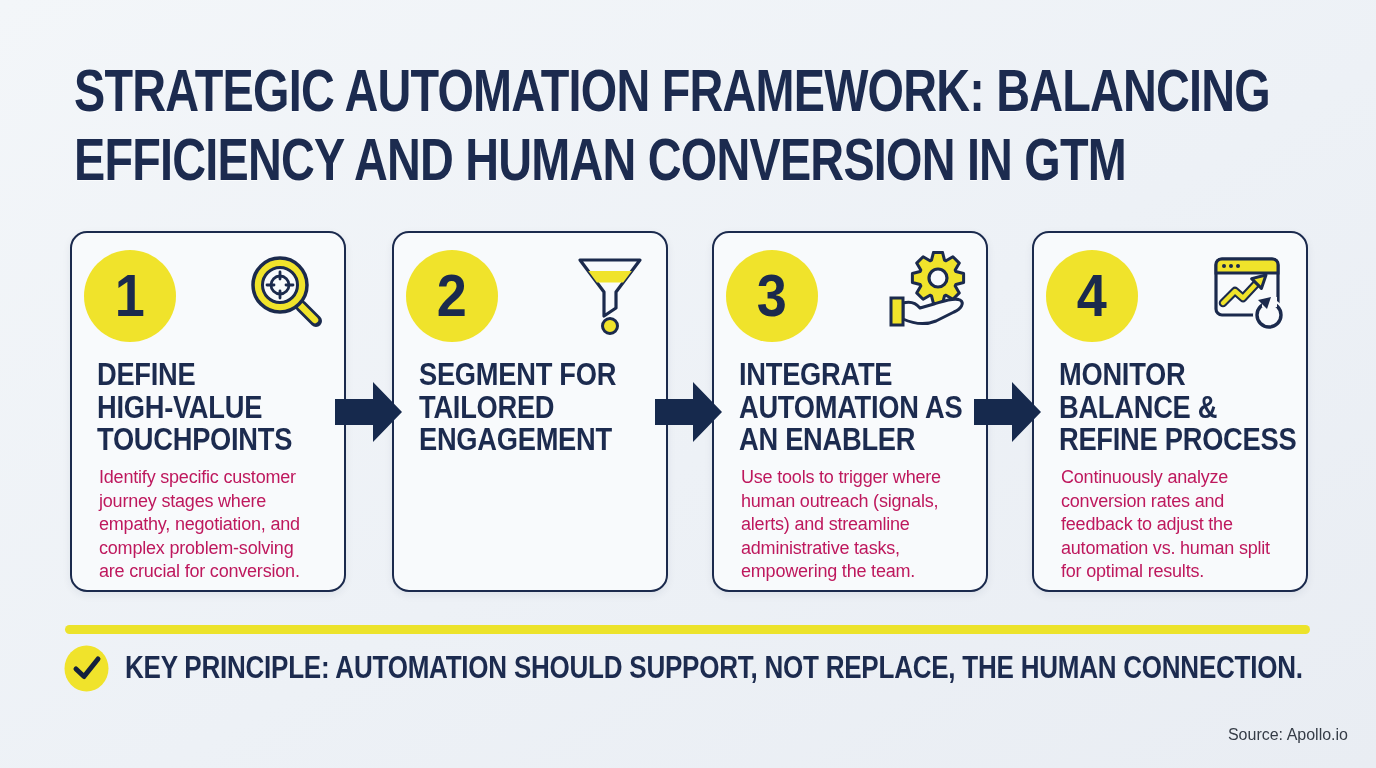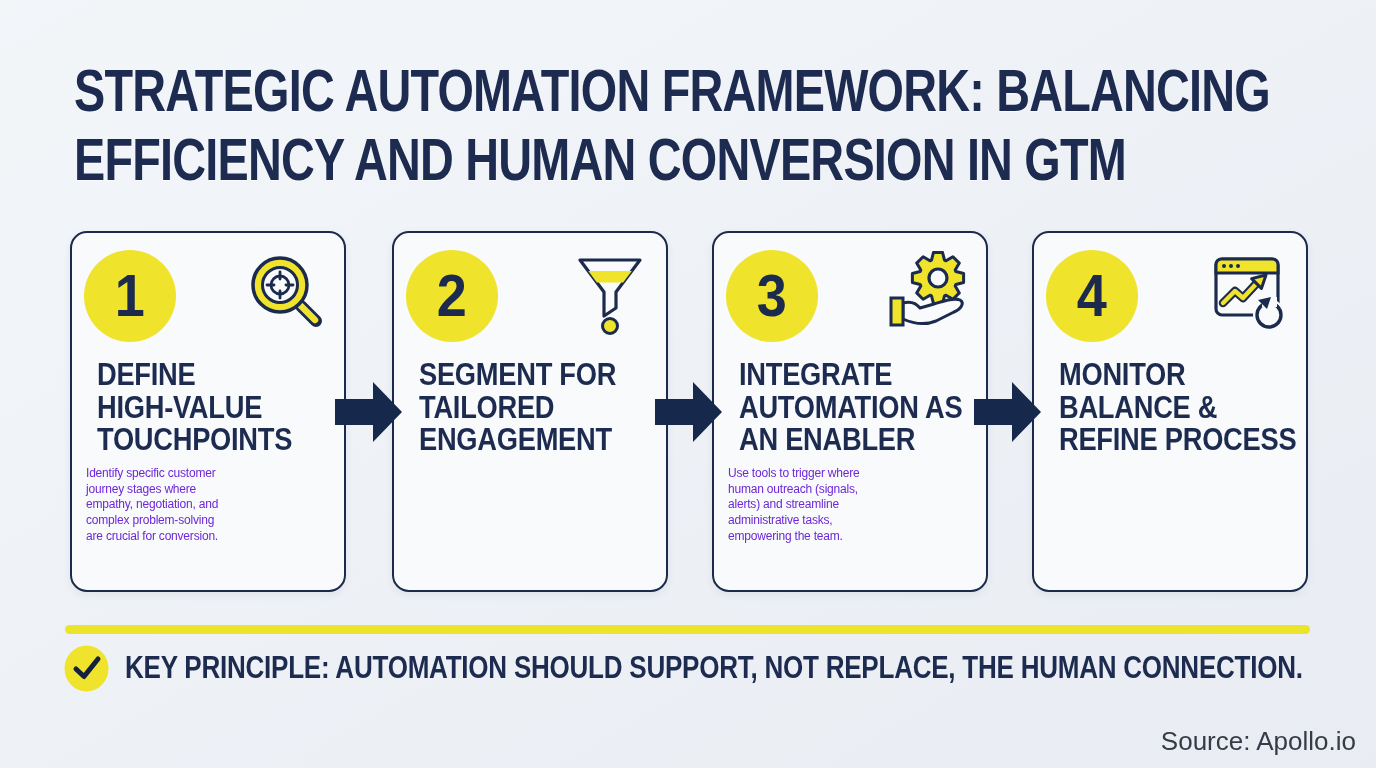--- a/index.html
+++ b/index.html
@@ -37,22 +37,22 @@
   }
   .card-icon { position:absolute; right:12px; top:18px; width:88px; height:88px; }
 
   .card-title {
     position:absolute; left:25px; top:126px;
     font-size:31px; font-weight:bold; line-height:1.05; color:#1c2b4f;
     text-transform:uppercase; white-space:pre;
     transform:scaleX(0.88); transform-origin:left top; letter-spacing:-0.3px;
   }
   .card-desc {
-    position:absolute; left:14px; top:233px;
-    font-size:12px; line-height:1.31; color:#6d28d9; white-space:pre;
+    position:absolute; left:27px; top:233px;
+    font-size:18px; line-height:1.31; color:#be185d; white-space:pre;
     letter-spacing:-0.2px;
   }
 
   .flow-arrow { position:absolute; top:380px; width:68px; height:64px; }
   .fa1{ left:335px; } .fa2{ left:655px; } .fa3{ left:974px; }
 
   .divider {
     position:absolute; left:65px; top:625px; width:1245px; height:9px;
     background:#ece32b; border-radius:5px;
   }
@@ -60,22 +60,22 @@
   .principle { position:absolute; left:64px; top:644px; height:48px;
     display:flex; align-items:center; }
   .check-bubble { width:45px; height:47px; flex:0 0 45px; }
   .principle-text {
     margin-left:16px; font-size:31px; font-weight:bold; color:#1c2b4f;
     text-transform:uppercase; white-space:pre; letter-spacing:-0.3px;
     transform:scaleX(0.84); transform-origin:left center;
   }
 
   .source {
-    position:absolute; right:20px; top:726px;
-    font-size:26px; color:#353c47; letter-spacing:0;
+    position:absolute; right:28px; top:726px;
+    font-size:16px; color:#353c47; letter-spacing:0;
   }
 </style>
 </head>
 <body>
 
 <div class="page">
 
   <h1 class="title">STRATEGIC AUTOMATION FRAMEWORK: BALANCING
 EFFICIENCY AND HUMAN CONVERSION IN GTM</h1>
 
@@ -156,20 +156,25 @@
       <polyline points="17,52 29,40 37,47 50,33" fill="none" stroke="#f0e32b" stroke-width="4.5" stroke-linecap="round" stroke-linejoin="round"></polyline>
       <polygon points="60,24 45.6,27.6 55.4,37.4" fill="#f0e32b" stroke="#1b2a4d" stroke-width="3" stroke-linejoin="round"></polygon>
       <circle cx="63" cy="64" r="16" fill="#f8fafc"></circle>
       <circle cx="63" cy="64" r="12" fill="none" stroke="#1b2a4d" stroke-width="3.4"></circle>
       <rect x="56" y="46" width="15" height="10" fill="#f8fafc"></rect>
       <polygon points="52,49 65,46 61,58" fill="#1b2a4d"></polygon>
     </svg>
     <div class="card-title">MONITOR
 BALANCE &amp;
 REFINE PROCESS</div>
+    <div class="card-desc">Continuously analyze
+conversion rates and
+feedback to adjust the
+automation vs. human split
+for optimal results.</div>
   </div>
 
   <svg class="flow-arrow fa1" viewBox="0 0 68 64">
     <polygon points="0,19 38,19 38,2 67,32 38,62 38,45 0,45" fill="#16294d"></polygon>
   </svg>
   <svg class="flow-arrow fa2" viewBox="0 0 68 64">
     <polygon points="0,19 38,19 38,2 67,32 38,62 38,45 0,45" fill="#16294d"></polygon>
   </svg>
   <svg class="flow-arrow fa3" viewBox="0 0 68 64">
     <polygon points="0,19 38,19 38,2 67,32 38,62 38,45 0,45" fill="#16294d"></polygon>

